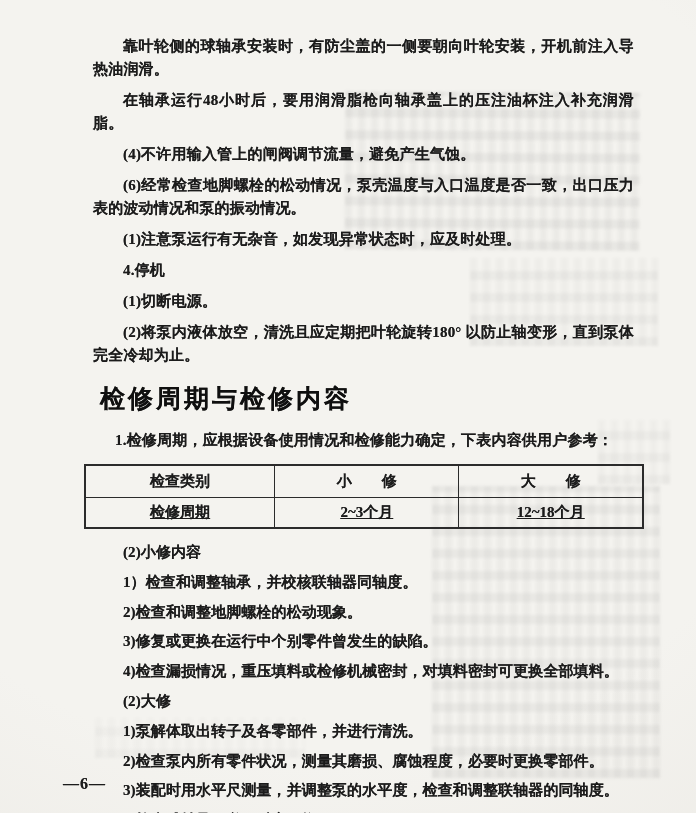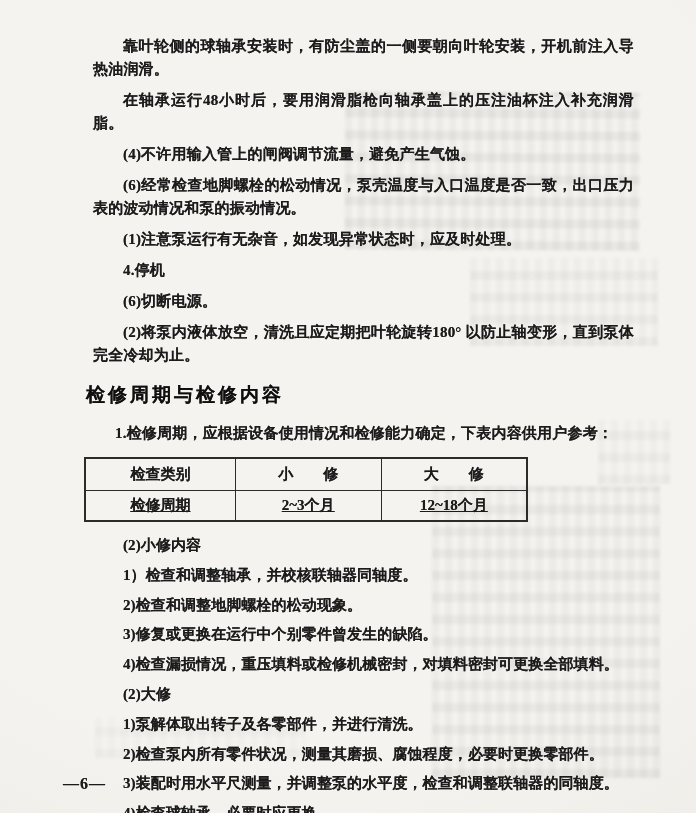--- a/index.html
+++ b/index.html
@@ -40,31 +40,31 @@
     margin:8px;
     font-size:15px;
     line-height:23px;
     text-indent:2em;
     font-weight:600;
     letter-spacing:.2px;
     text-align:justify;
     text-shadow:0 0 .6px rgba(25,25,25,.75);
   }
   .section-heading{
-    margin:15px 0 14px 1px;
+    margin:15px 0 14px 15px;
     font-family:"Liberation Sans","DejaVu Sans",sans-serif;
-    font-size:19px;
+    font-size:25px;
     font-weight:bold;
     letter-spacing:3px;
     color:#0f0f0f;
     text-shadow:0 0 .5px rgba(0,0,0,.8);
   }
   .table-intro{margin:0 0 12px 0;}
   table.repair-table{
-    width:444px;
+    width:560px;
     margin-left:-1px;
     border-collapse:collapse;
     border:2.5px solid #2b2b2b;
     background:transparent;
   }
   table.repair-table th, table.repair-table td{
     border:1.5px solid #2b2b2b;
     font-size:15px;
     font-weight:600;
     text-align:center;
@@ -102,21 +102,21 @@
   <div class="content">
 
     <section>
 
     <p class="para">靠叶轮侧的球轴承安装时，有防尘盖的一侧要朝向叶轮安装，开机前注入导热油润滑。</p>
         <p class="para">在轴承运行48小时后，要用润滑脂枪向轴承盖上的压注油杯注入补充润滑脂。</p>
         <p class="para">(4)不许用输入管上的闸阀调节流量，避免产生气蚀。</p>
         <p class="para">(6)经常检查地脚螺栓的松动情况，泵壳温度与入口温度是否一致，出口压力表的波动情况和泵的振动情况。</p>
         <p class="para">(1)注意泵运行有无杂音，如发现异常状态时，应及时处理。</p>
         <p class="para">4.停机</p>
-        <p class="para">(6)切断电源。</p>
+        <p class="para">(1)切断电源。</p>
         <p class="para">(2)将泵内液体放空，清洗且应定期把叶轮旋转180° 以防止轴变形，直到泵体完全冷却为止。</p>
       </section>
 
     <h1 class="section-heading">检修周期与检修内容</h1>
 
     <p class="para table-intro">1.检修周期，应根据设备使用情况和检修能力确定，下表内容供用户参考：</p>
 
     <table class="repair-table">
       <colgroup>
           <col class="c1">

